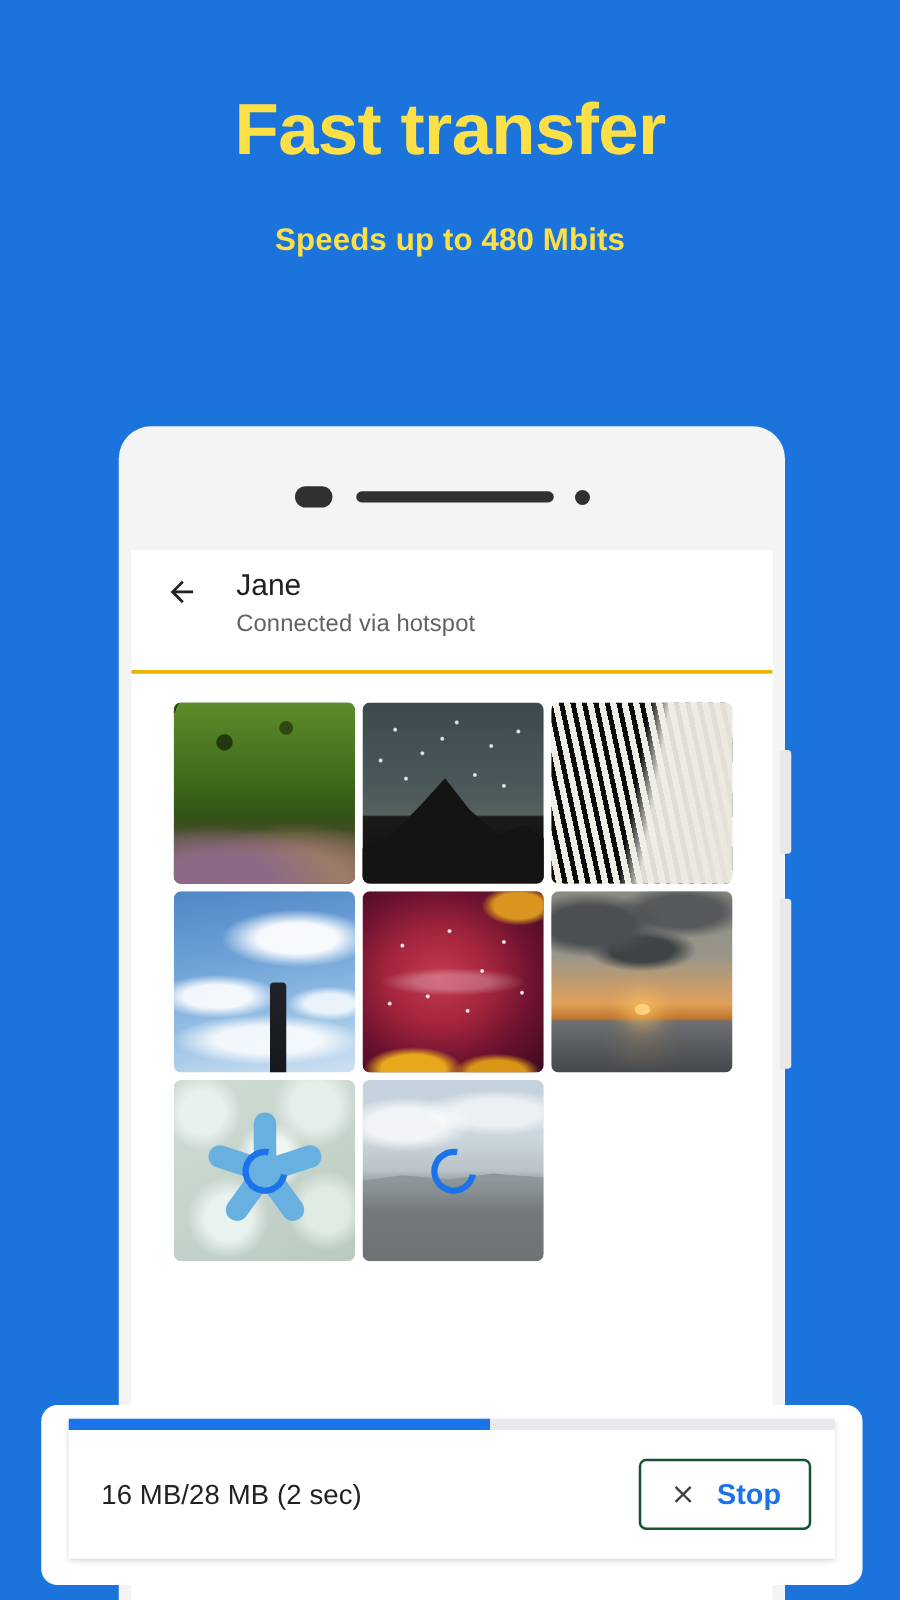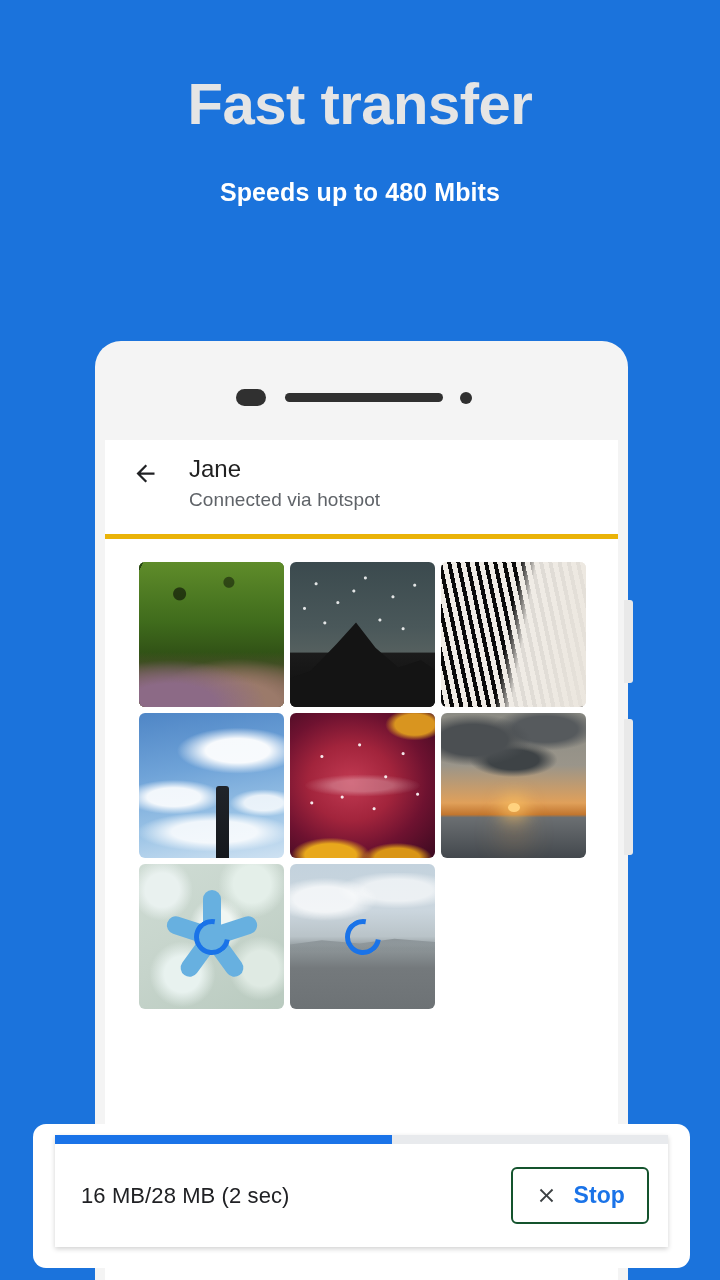--- a/index.html
+++ b/index.html
@@ -7,26 +7,26 @@
     width:720px; height:1280px;
     overflow:hidden;
     font-family:"Liberation Sans", sans-serif;
     background:#1b73dc;
   }
   #stage { position:relative; width:720px; height:1280px; background:#1b73dc; }
 
   
   .headline {
     position:absolute; left:0; top:72px; width:720px;
-    text-align:center; color:#e5e5e5;
+    text-align:center; color:#fde047;
     font-size:58px; font-weight:700; letter-spacing:-0.5px; line-height:1.1;
   }
   .subhead {
     position:absolute; left:0; top:178px; width:720px;
-    text-align:center; color:#ffffff;
+    text-align:center; color:#fde047;
     font-size:25px; font-weight:700; letter-spacing:0.1px;
   }
 
   
   .phone {
     position:absolute; left:95px; top:341px;
     width:533px; height:939px;
     background:#f4f4f4;
     border-radius:26px 26px 0 0;
     box-shadow:0 0 0 0 rgba(0,0,0,0);
@@ -66,21 +66,21 @@
   .statusbar {
     position:relative; height:36px; background:#757575;
     display:flex; align-items:center; justify-content:flex-end;
     padding-right:11px; gap:7px;
   }
   .sb-time { color:#fff; font-size:19px; font-weight:700; letter-spacing:0.2px; }
   .sb-icon { display:block; }
 
   .appbar {
     position:relative; height:99px; background:#ffffff;
-    border-bottom:5px solid #eab308;
+    border-bottom:3px solid #eab308;
     padding:14px 0 0 0;
   }
   .appbar-row { display:flex; align-items:flex-start; padding-left:27px; }
   .back-arrow { width:27px; height:27px; margin-top:6px; flex:none; cursor:pointer; }
   .appbar-texts { margin-left:30px; }
   .peer-name { font-size:24px; color:#212121; line-height:1.25; }
   .peer-status { font-size:19px; color:#5f6368; margin-top:5px; letter-spacing:0.1px; }
 
   .transfer-line {
     padding:26px 0 0 27px;

